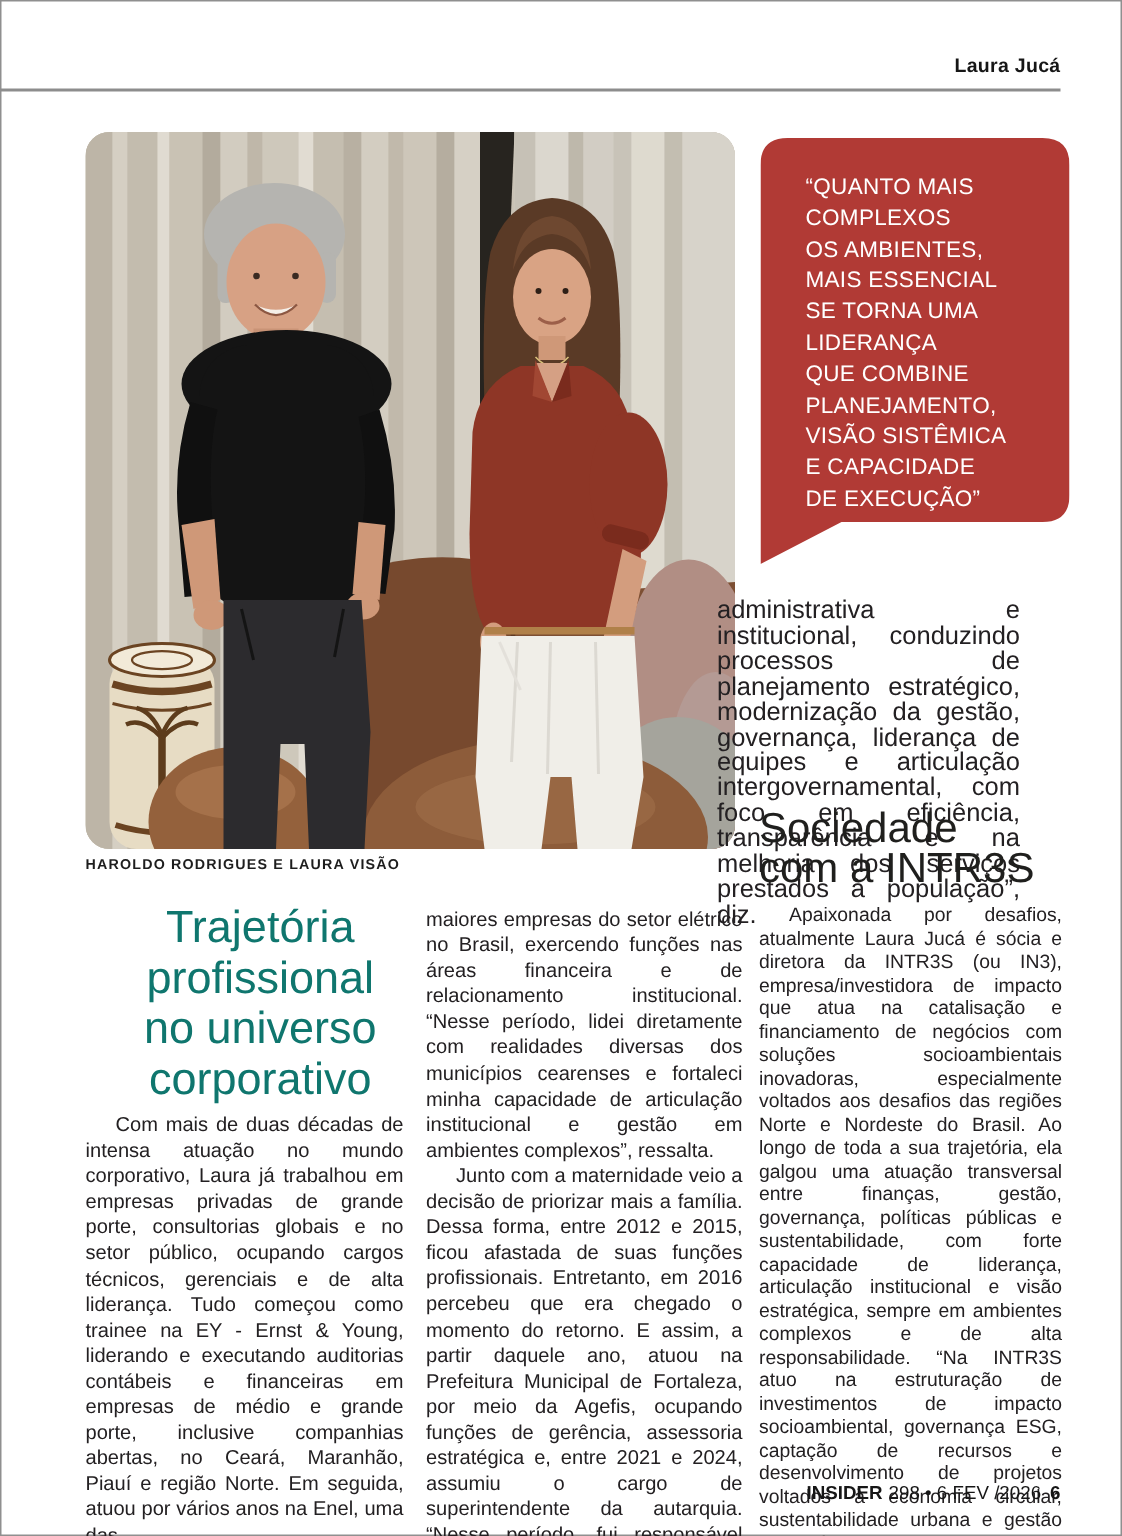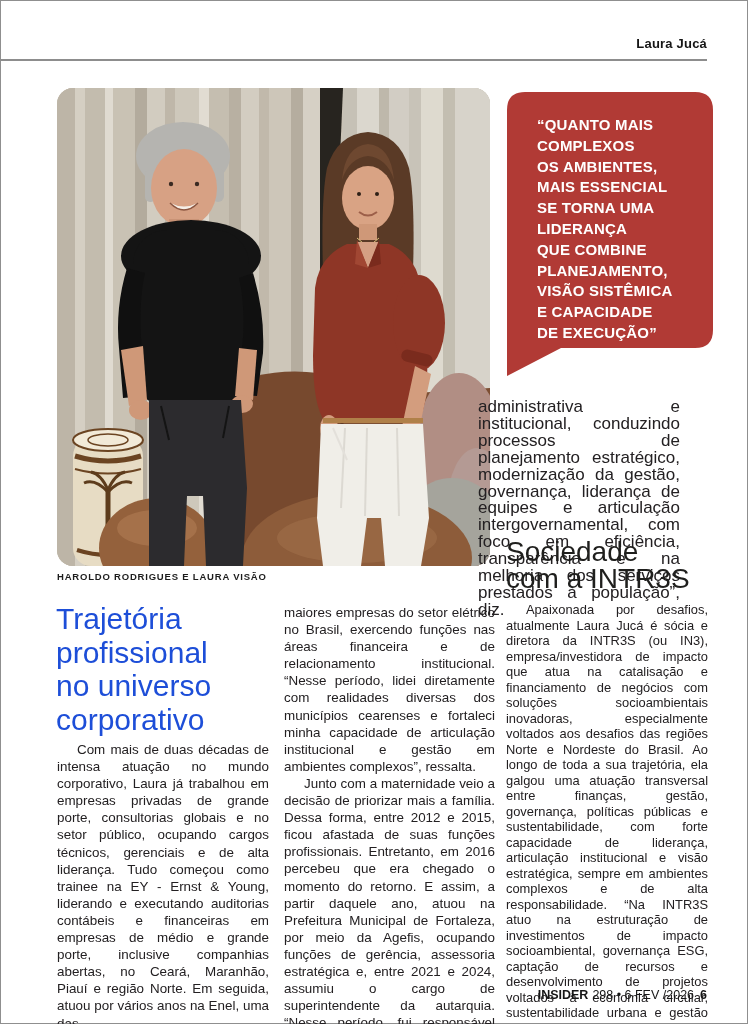--- a/index.html
+++ b/index.html
@@ -6,25 +6,25 @@
   body{width:748px;height:1024px;background:#ffffff;font-family:"Liberation Sans",sans-serif;position:relative;overflow:hidden;}
   .page{position:absolute;inset:0;background:#fff;box-shadow:inset 0 0 0 1px #8f8f8f;}
   
   .author{position:absolute;top:36px;right:41px;font-size:13px;font-weight:700;color:#161616;letter-spacing:.2px;}
   .rule{position:absolute;left:0;top:59px;width:707px;height:2px;background:#8d8d8d;}
   
   .photo{position:absolute;left:57px;top:88px;width:433px;height:478px;border-radius:16px;overflow:hidden;background:#c9c2b5;}
   .photo svg{display:block;width:100%;height:100%;}
   .caption{position:absolute;left:57px;top:571px;font-size:9.5px;font-weight:600;letter-spacing:.8px;color:#1d1d1d;}
   
-  .quote-box{position:absolute;left:507px;top:92px;width:206px;height:284px;font-weight:bold;}
+  .quote-box{position:absolute;left:507px;top:92px;width:206px;height:284px;}
   .quote-box svg{position:absolute;inset:0;}
   .quote-text{position:absolute;left:30px;top:23px;right:12px;color:#ffffff;font-size:15px;line-height:20.8px;letter-spacing:.2px;white-space:pre-line;}
   
-  .title{position:absolute;left:56px;top:602px;width:235px;font-size:30px;line-height:33.5px;color:#1d4ed8;white-space:pre-line;}
+  .title{position:absolute;left:56px;top:602px;width:235px;font-size:30px;line-height:33.5px;color:#0f766e;white-space:pre-line;text-align:center;}
   .col{position:absolute;text-align:justify;color:#232022;font-size:13.4px;line-height:17.1px;hyphens:auto;}
   .col p{margin:0;}
   .col p.indent{text-indent:20px;}
   #col1{left:57px;top:741px;width:212px;}
   #col2{left:284px;top:604px;width:211px;}
   #col3a{left:478px;top:399px;width:202px;font-size:17px;line-height:16.9px;}
   #col3b{left:506px;top:538px;width:202px;font-size:12.9px;line-height:15.5px;}
   .section-heading{font-size:28px;line-height:27px;color:#1f1f1d;white-space:pre-line;margin:0 0 10px 0;font-weight:400;text-align:left;}
   
   .footer{position:absolute;top:988px;right:41px;display:flex;align-items:baseline;gap:6px;font-size:12.5px;color:#161616;}

